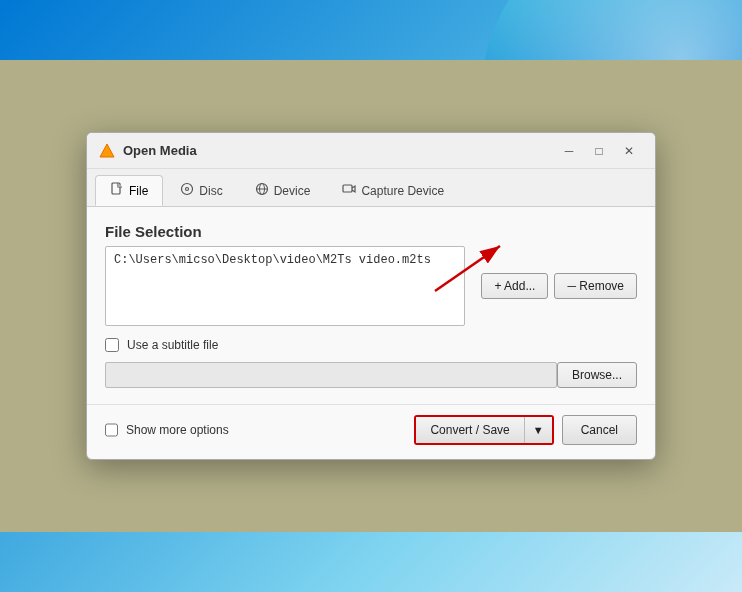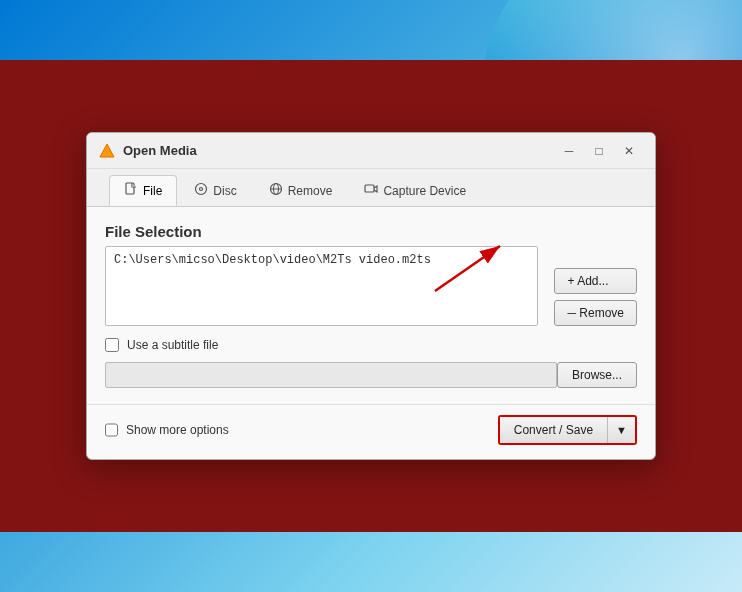--- a/index.html
+++ b/index.html
@@ -93,21 +93,21 @@
       padding: 4px 8px;
       font-size: 13px;
       color: #333;
       cursor: pointer;
       border-radius: 3px;
     }
 
     
     .vlc-content {
       flex: 1;
-      background: #b91c1c;
+      background: #fef9c3;
       position: relative;
       overflow: hidden;
     }
 
     
     .vlc-transport {
       height: 60px;
       background: #2d2d3a;
       display: flex;
       flex-direction: column;
@@ -221,21 +221,20 @@
       border: 1px solid transparent;
       border-radius: 4px 4px 0 0;
       margin-right: 2px;
       gap: 5px;
       color: #444;
     }
     .tab.active {
       background: #f9f9f9;
       border-color: #ccc #ccc #f9f9f9;
       color: #000;
-      margin-left: 14px;
     }
 
     
     .dialog-body {
       padding: 16px 18px;
     }
     .section-label {
       font-size: 15px;
       font-weight: 600;
       color: #333;
@@ -245,37 +244,37 @@
       font-size: 12px;
       color: #555;
       font-family: 'Courier New', monospace;
       margin-bottom: 10px;
     }
 
     .file-input-area {
       display: flex;
       gap: 16px;
       margin-bottom: 12px;
-      align-items: flex-end;
+      align-items: center;
     }
     .file-list-box {
       flex: 1;
       height: 80px;
       border: 1px solid #bbb;
       background: white;
       padding: 6px 8px;
       font-size: 12px;
       font-family: 'Courier New', monospace;
       color: #333;
       overflow-y: auto;
       border-radius: 2px;
     }
     .file-buttons {
       display: flex;
-      flex-direction: column;
+      flex-direction: row;
       gap: 6px;
     }
     .file-btn {
       padding: 5px 12px;
       font-size: 12px;
       border: 1px solid #999;
       background: linear-gradient(to bottom, #f5f5f5, #e8e8e8);
       cursor: pointer;
       border-radius: 3px;
       display: flex;
@@ -454,21 +453,21 @@
             <span>Disc</span>
           </div>
           <div class="tab">
             <span>
               <svg width="14" height="14" viewBox="0 0 14 14">
                 <circle cx="7" cy="7" r="5.5" fill="none" stroke="#555" stroke-width="1.2"></circle>
                 <ellipse cx="7" cy="7" rx="2.5" ry="5.5" fill="none" stroke="#555" stroke-width="1"></ellipse>
                 <line x1="2" y1="7" x2="12" y2="7" stroke="#555" stroke-width="1"></line>
               </svg>
             </span>
-            <span>Remove</span>
+            <span>Device</span>
           </div>
           <div class="tab">
             <span>
               <svg width="14" height="14" viewBox="0 0 14 14">
                 <rect x="1" y="3" width="9" height="7" rx="1" fill="none" stroke="#555" stroke-width="1.2"></rect>
                 <polyline points="10,6 13,4 13,10 10,8" fill="none" stroke="#555" stroke-width="1.2"></polyline>
               </svg>
             </span>
             <span>Capture Device</span>
           </div>
@@ -512,20 +511,21 @@
         <div class="dialog-bottom">
           <div class="show-more-row">
             <input type="checkbox" id="show-more-cb" style="">
             <label class="checkbox-label" for="show-more-cb">Show more options</label>
           </div>
           <div class="bottom-actions">
             <div class="convert-save-wrapper">
               <button class="convert-save-btn">Convert / Save</button>
               <button class="convert-dropdown-btn">▼</button>
             </div>
+            <button class="cancel-btn">Cancel</button>
           </div>
         </div>
 
       </div>
     </div>
   </div>
 
   <div class="vlc-transport">
     <div class="transport-timeline"></div>
     <div class="transport-controls">

